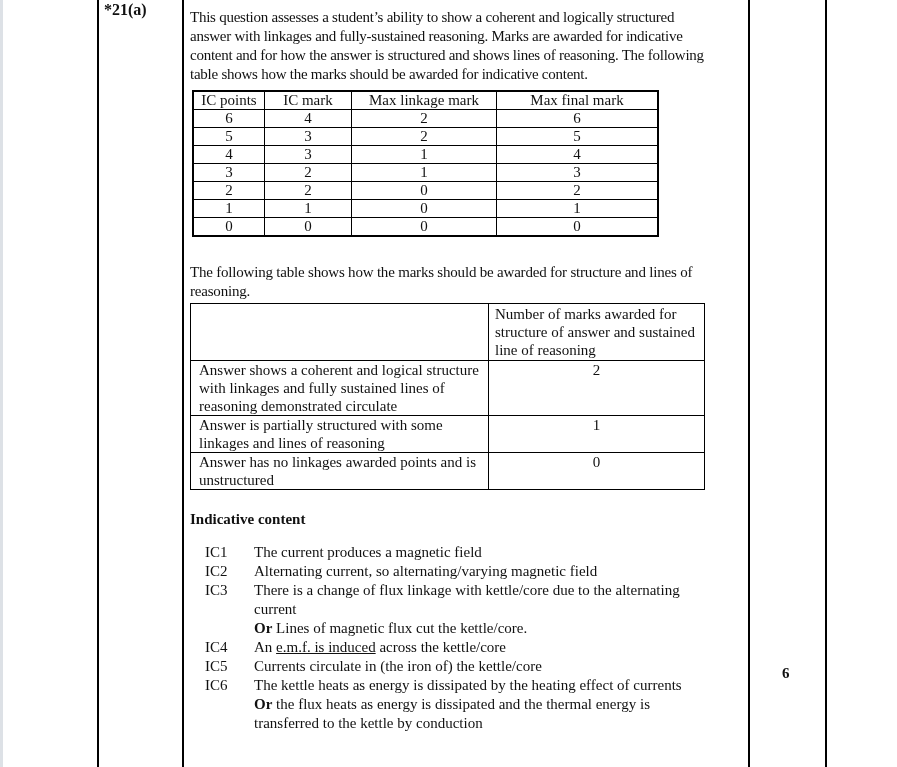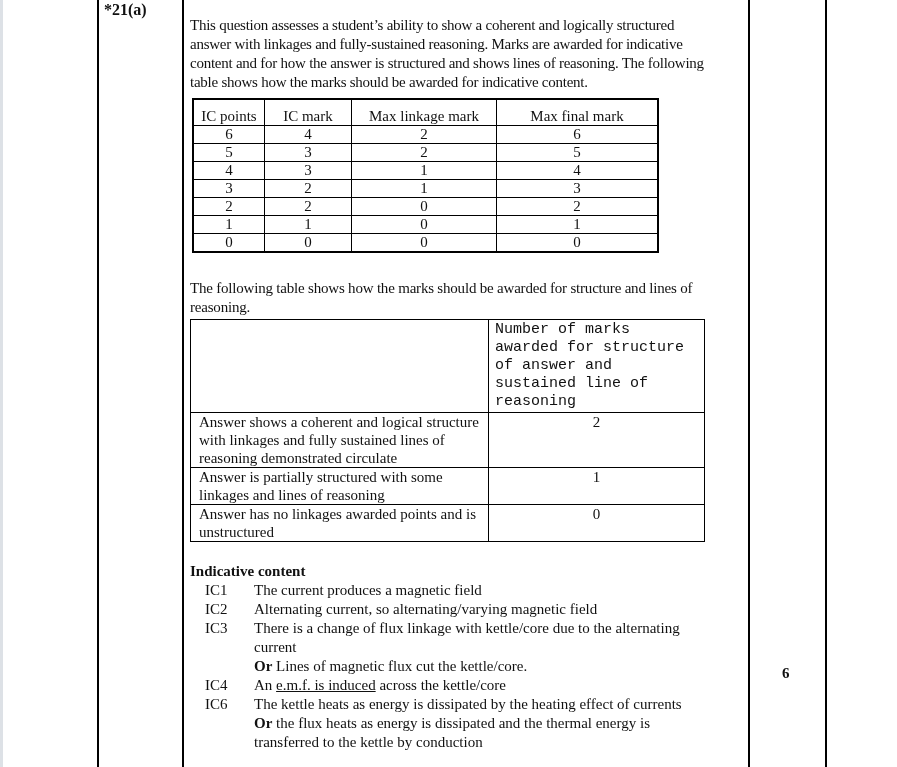--- a/index.html
+++ b/index.html
@@ -11,48 +11,48 @@
   }
   .left-gutter {
     position:absolute; left:0; top:0; width:3px; height:767px; background:#dde1e6;
   }
   .vline { position:absolute; top:0; height:767px; width:2px; background:#000; }
   .qnum {
     position:absolute; left:104px; top:1px;
     font-weight:bold; font-size:16px;
   }
   .content {
-    position:absolute; left:190px; top:16px; width:520px;
+    position:absolute; left:190px; top:8px; width:520px;
     font-size:15px; line-height:19px;
   }
   .intro { width:520px; margin:0; letter-spacing:-0.25px; }
   table { border-collapse:collapse; }
   .ic-table {
     margin-top:6px; margin-left:2px; width:467px;
     border:2px solid #000;
   }
   .ic-table th, .ic-table td {
     border:1px solid #000; text-align:center; font-weight:normal;
     font-size:15px; line-height:17px; padding:0 2px;
   }
-  .ic-table th { padding-top:8px; }
+  .ic-table th { padding-top:0; }
   .sub-intro { margin-top:26px; width:510px; letter-spacing:-0.2px; }
   .struct-table {
     margin-top:2px; margin-left:0px; width:515px;
     border:1px solid #000;
   }
   .struct-table td {
     border:1px solid #000; vertical-align:top; font-size:15px; line-height:18px;
     padding:0 8px;
   }
   .struct-table td.desc { width:281px; }
   .struct-table td.marks { text-align:center; }
-  .struct-table td.hdr { text-align:left; padding:1px 6px;font-family:Liberation Mono, monospace; }
+  .struct-table td.hdr { text-align:left; padding:1px 6px; }
   .ind-title { margin-top:20px; font-weight:bold; }
-  .ic-list { margin-top:0; }
+  .ic-list { margin-top:14px; }
   .ic-item { display:flex; }
   .ic-label { width:64px; padding-left:15px; box-sizing:border-box; flex:none; }
   .ic-text { width:430px; }
   .u { text-decoration:underline; }
   .marks-col {
     position:absolute; left:782px; top:665px; font-weight:bold; font-size:15px;
   }
 </style>
 </head>
 <body>
@@ -161,20 +161,24 @@
       <span class="ic-text">
         <span>There is a change of flux linkage with kettle/core due to the alternating current</span><br>
         <b>Or</b><span> Lines of magnetic flux cut the kettle/core.</span>
       </span>
     </div>
     <div class="ic-item">
       <span class="ic-label">IC4</span>
       <span class="ic-text"><span>An </span><span class="u">e.m.f. is induced</span><span> across the kettle/core</span></span>
     </div>
     <div class="ic-item">
+      <span class="ic-label">IC5</span>
+      <span class="ic-text">Currents circulate in (the iron of) the kettle/core</span>
+    </div>
+    <div class="ic-item">
       <span class="ic-label">IC6</span>
       <span class="ic-text">
         <span>The kettle heats as energy is dissipated by the heating effect of currents</span><br>
         <b>Or</b><span> the flux heats as energy is dissipated and the thermal energy is transferred to the kettle by conduction</span>
       </span>
     </div>
   </div>
 </div>
 
 <div class="marks-col">6</div>

